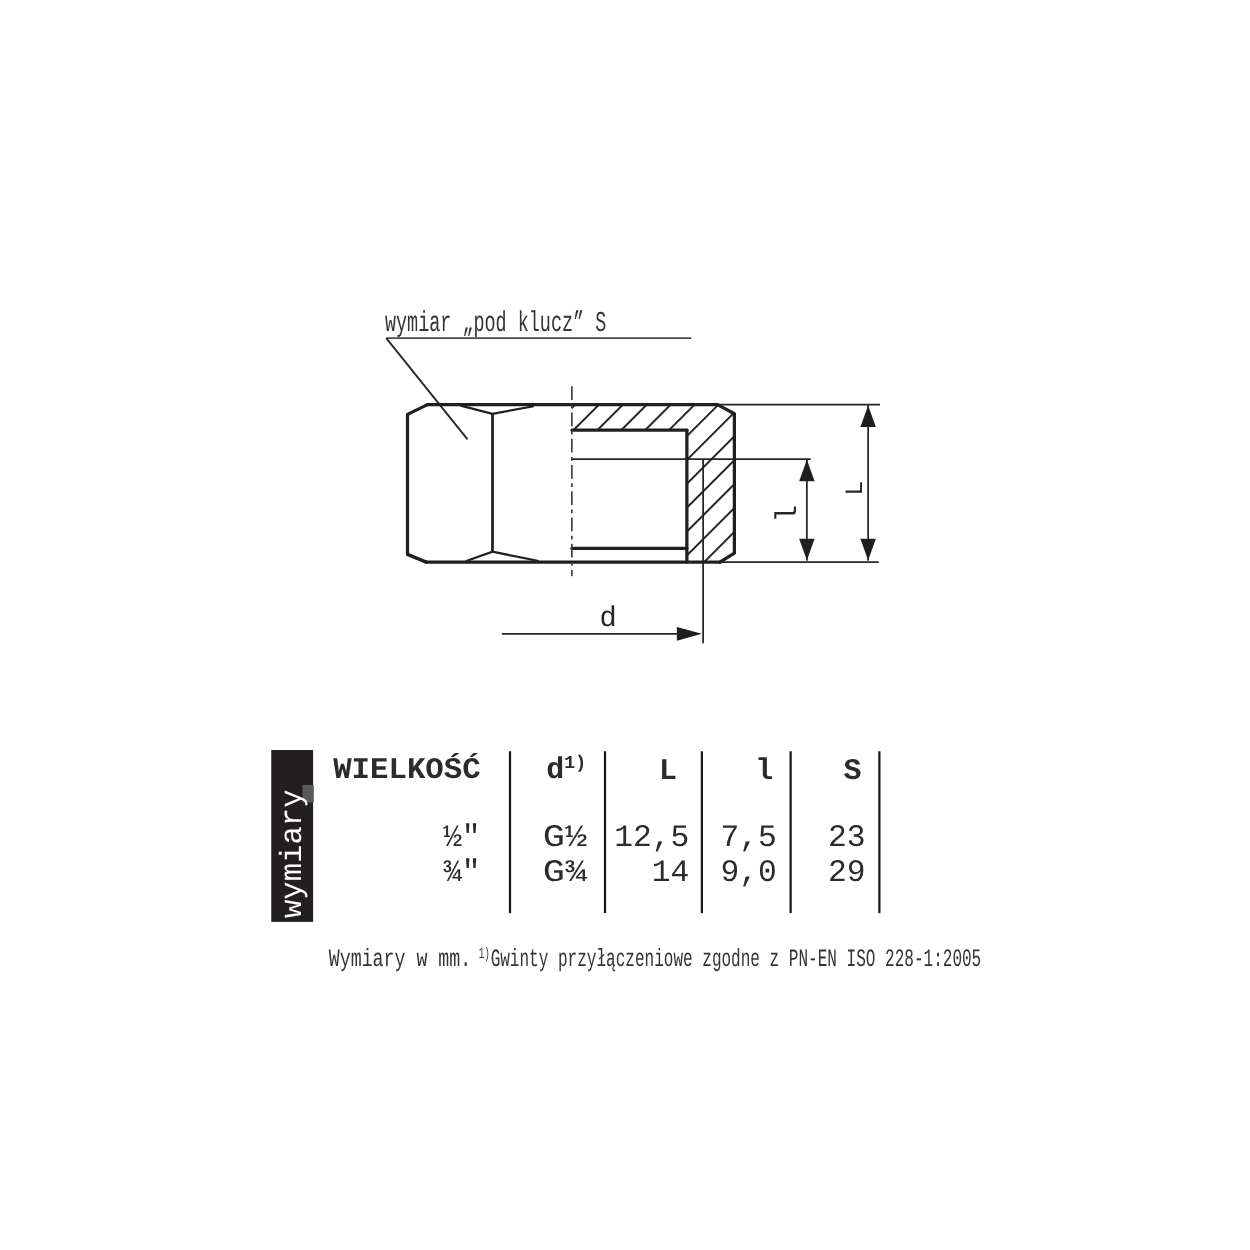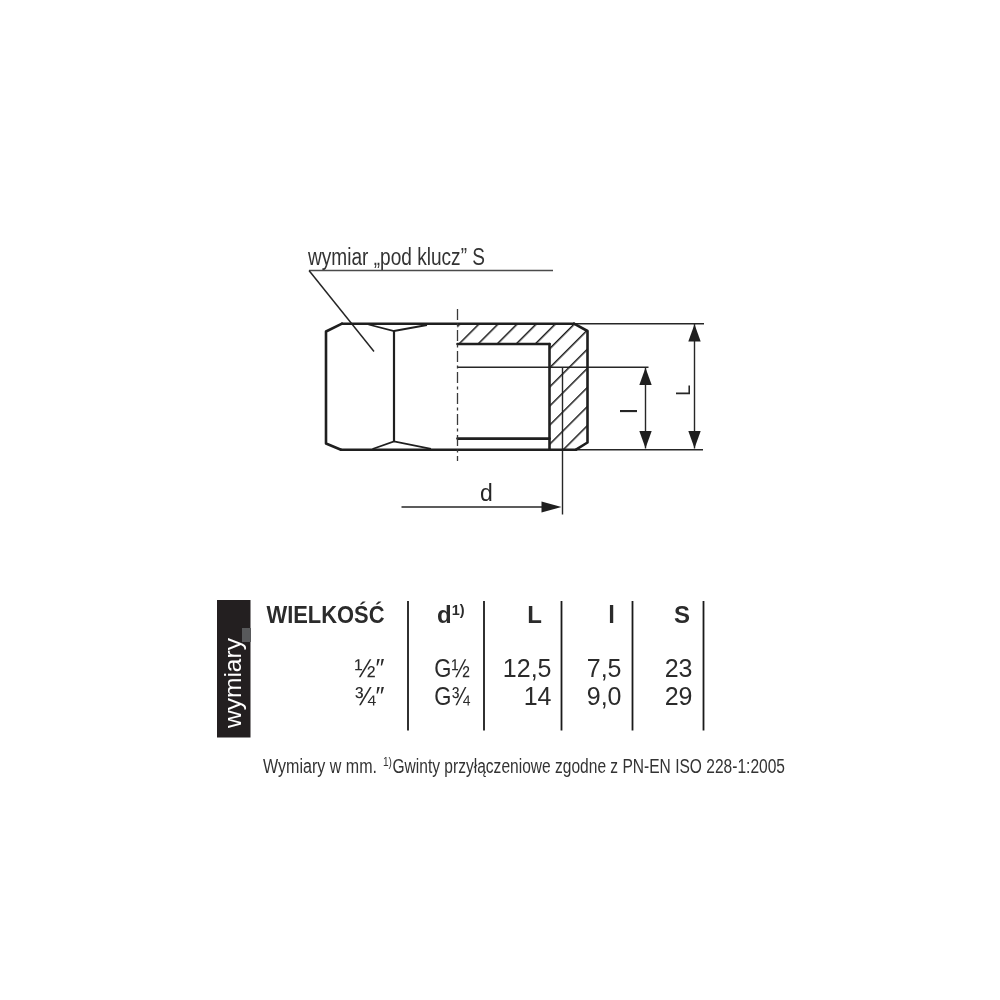--- a/index.html
+++ b/index.html
@@ -1,17 +1,17 @@
 <!DOCTYPE html>
 <html><head>
 <meta charset="utf-8">
 <style>
   html,body{margin:0;padding:0;background:#fff;}
   #page{position:relative;width:1000px;height:964px;background:#fff;overflow:hidden;
-        font-family:Liberation Sans, sans-serif;}
+        font-family:Liberation Mono, monospace;}
   svg{position:absolute;left:0;top:0;}
 </style>
 </head>
 <body>
 <div id="page">
 <svg width="1000" height="1000" viewBox="0 0 1000 1000">
   <defs>
     <pattern id="hatch" width="13.5" height="24" patternUnits="userSpaceOnUse" patternTransform="rotate(45)">
       <line x1="0.7" y1="0" x2="0.7" y2="24" stroke="#1a1a1a" stroke-width="1.6"></line>
     </pattern>

